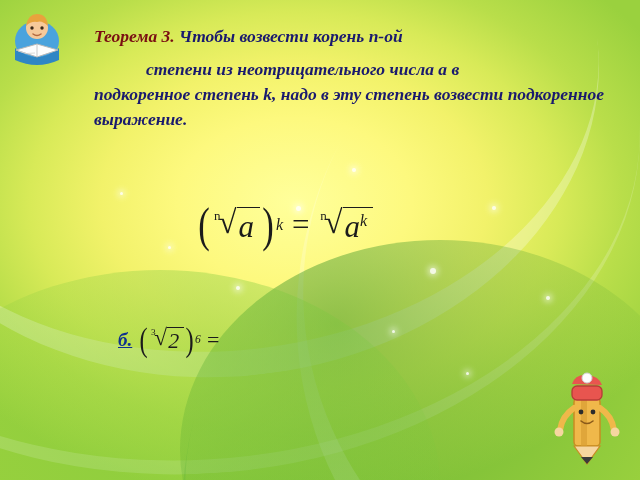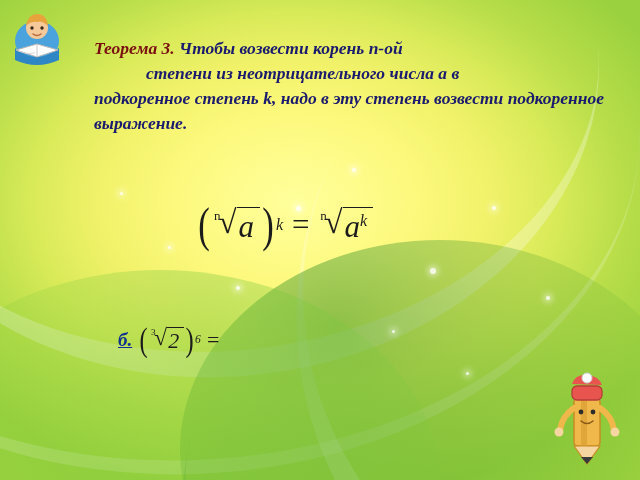--- a/index.html
+++ b/index.html
@@ -93,37 +93,38 @@
     background: #ffffff;
     border-radius: 50%;
     opacity: 0.85;
     box-shadow: 0 0 6px 2px rgba(255,255,255,0.75);
   }
 
   
   #theorem {
     position: absolute;
     left: 94px;
-    top: 36px;
+    top: 24px;
     width: 518px;
     color: #1a1a6e;
     font-size: 17.5px;
     font-weight: bold;
     font-style: italic;
     line-height: 1.42;
     text-align: left;
   }
   #theorem .lbl {
     color: #7a0f12;
     font-weight: bold;
     font-style: italic;
   }
   #theorem .l2 {
     display: block;
     text-indent: 52px;
+    margin-top: 8px;
   }
 
   
   .formula {
     position: absolute;
     color: #1b1b1b;
     font-family: "Liberation Serif", serif;
   }
   #main-formula {
     left: 196px;

